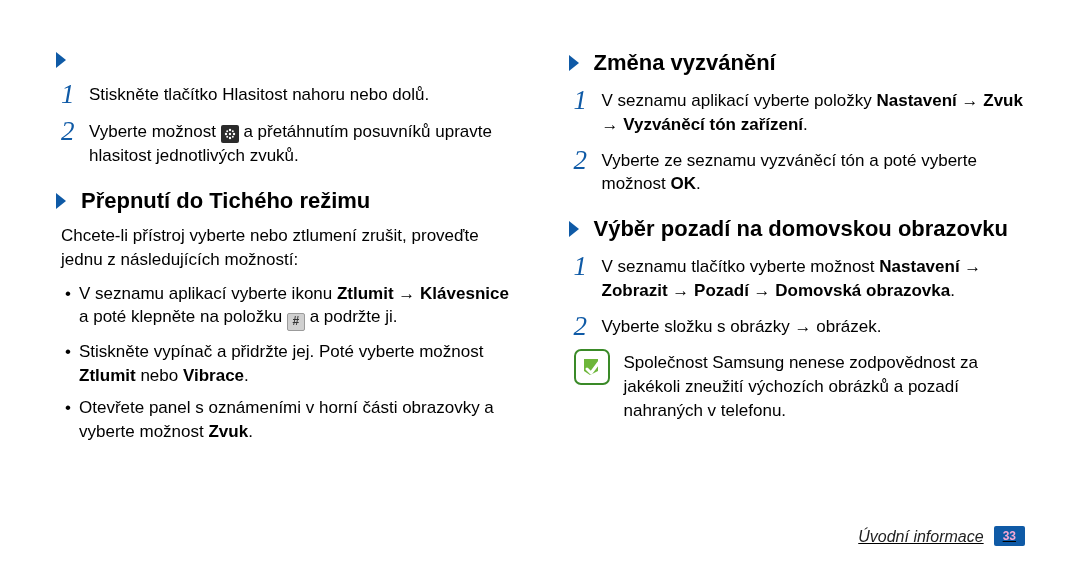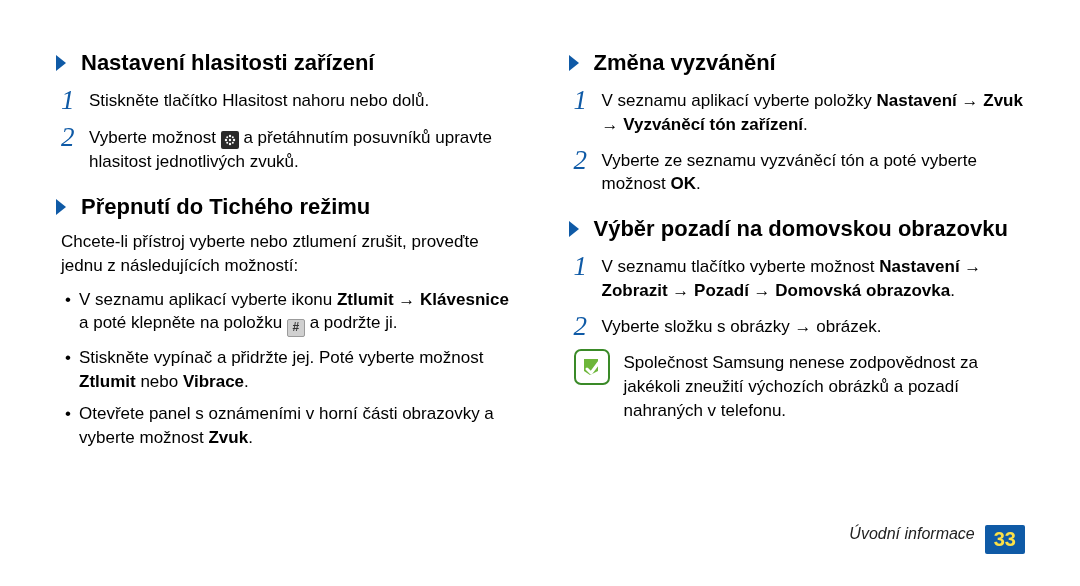--- a/index.html
+++ b/index.html
@@ -121,53 +121,53 @@
     flex-shrink: 0;
   }
   .note-icon svg { display: block; }
   .note-text {
     line-height: 1.4;
     padding-top: 2px;
   }
   .footer {
     position: absolute;
     right: 55px;
-    bottom: 32px;
-    display: flex;
-    align-items: flex-start;
+    bottom: 40px;
+    display: flex;
+    align-items: flex-end;
     gap: 10px;
+    text-decoration: underline;
   }
   .footer-label {
     font-style: italic;
     font-size: 16px;
     color: #222;
   }
   .page-num {
     background: #0f5aa6;
-    color: #fde047;
+    color: #f9a8d4;
     font-weight: 700;
-    font-size: 20px;
+    font-size: 12px;
     padding: 3px 9px;
     border-radius: 2px;
   }
 </style>
 </head>
 <body>
 
 <div class="page">
 
   <div class="col">
 
     <div class="section-head">
       <span class="chevron">
         <svg width="14" height="18" viewBox="0 0 14 18">
             <path d="M1 1 L11 9 L1 17 Z" fill="#0f5aa6"></path>
           </svg>
       </span>
-      <span class="heading">Nastavení hlasitosti zařízení</span>
     </div>
 
     <div class="num-row">
       <span class="step-num">1</span>
       <span class="step-text">Stiskněte tlačítko Hlasitost nahoru nebo dolů.</span>
     </div>
 
     <div class="num-row">
       <span class="step-num">2</span>
       <span class="step-text">

